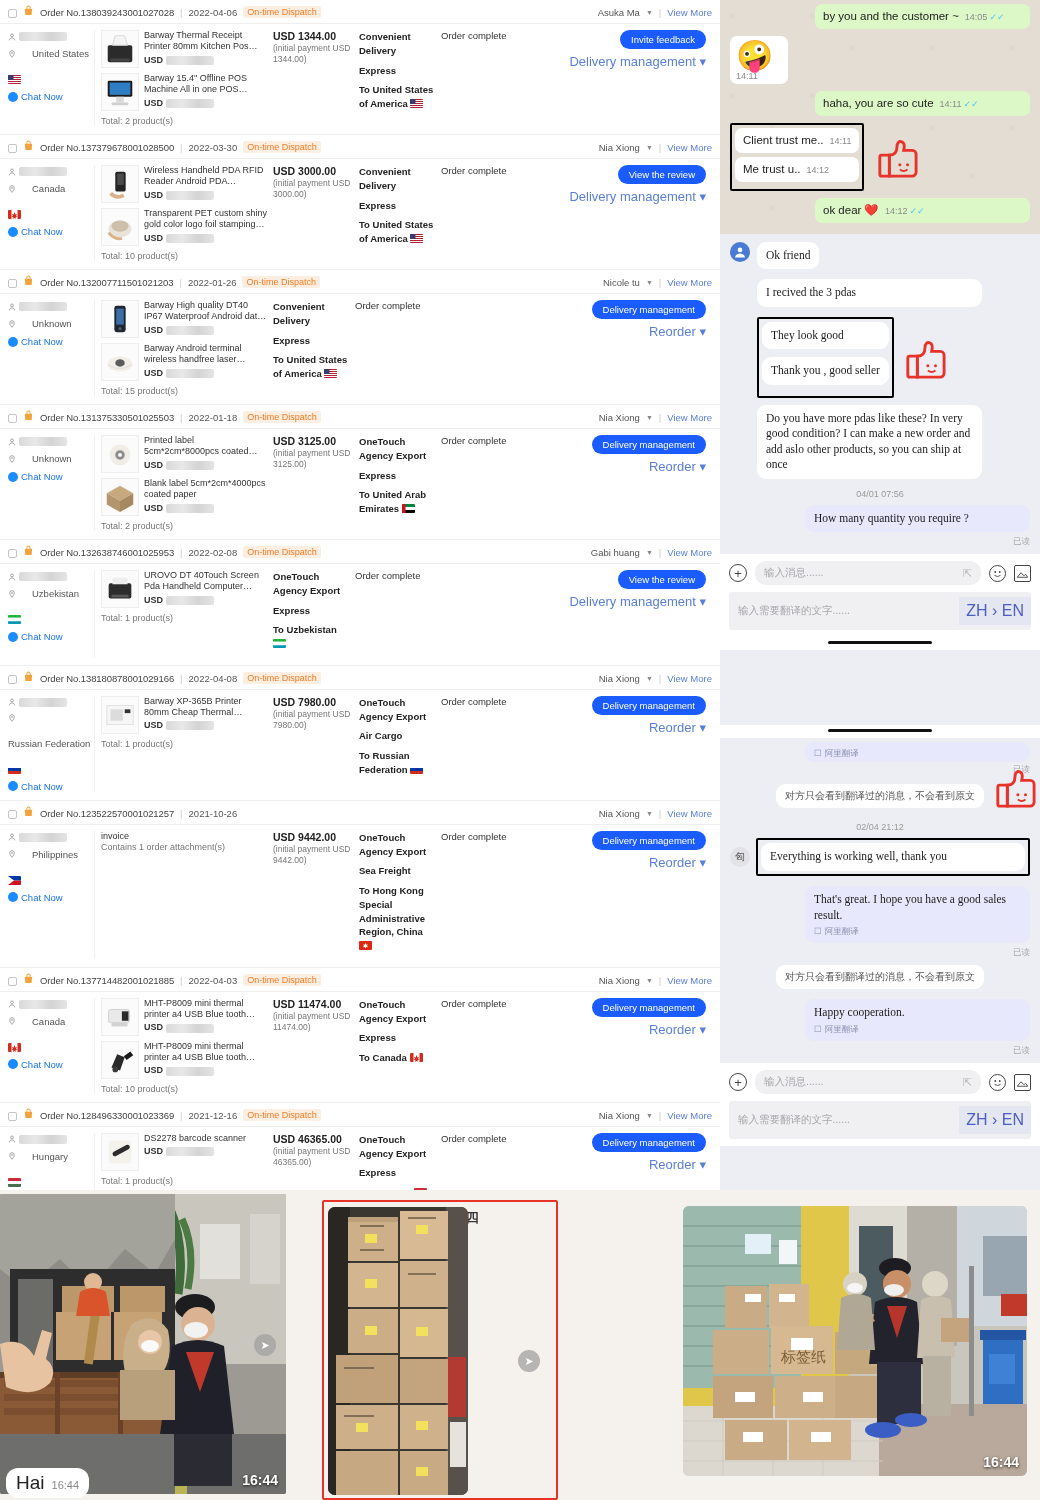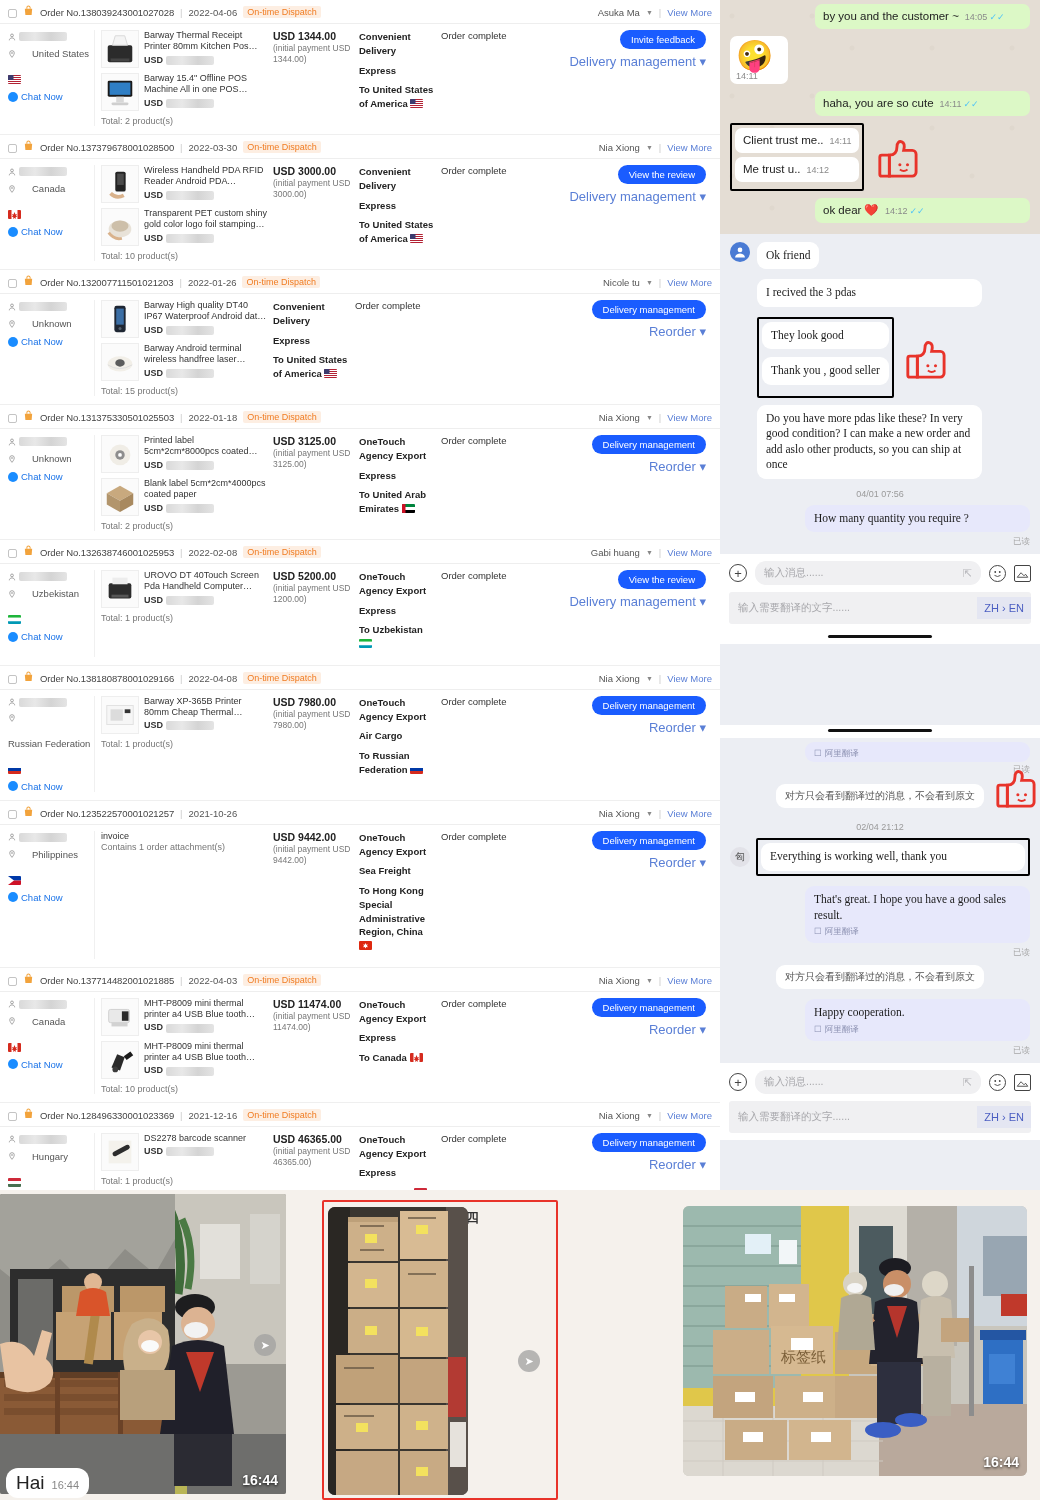--- a/index.html
+++ b/index.html
@@ -135,21 +135,21 @@
   .plus-btn { width:18px;height:18px;border:1.3px solid #444; border-radius:50%;
               display:flex;align-items:center;justify-content:center; font-size:13px; color:#444; line-height:1; flex:0 0 auto;}
   .msg-input { flex:1; background:#f0f0f2; border-radius:11px; padding:5px 9px; font-size:10.5px; color:#a8a8ac;
                display:flex; align-items:center; justify-content:space-between;}
   .expand-ic { color:#b8b8bc; font-size:11px; }
   .face-ic { width:17px;height:17px;border:1.3px solid #444;border-radius:50%; flex:0 0 auto;}
   .pic-ic { width:17px;height:17px;border:1.3px solid #444;border-radius:2px; flex:0 0 auto;}
   .trans-bar { background:#fff; padding:0 9px 7px; }
   .trans-inner { background:#f0f0f2; border-radius:3px; display:flex; align-items:center; justify-content:space-between;
                  padding:5px 0 5px 9px; font-size:10.5px; color:#a8a8ac; }
-  .zh-en { background:#e4e6f2; color:#4b5ec2; font-size:11px; padding:5px 7px; }
+  .zh-en { background:#e4e6f2; color:#4b5ec2; font-size:16px; padding:5px 7px; }
   .home-bar { background:#fff; padding:4px 0 6px; display:flex; justify-content:center;}
   .home-bar i { display:block; width:104px;height:3px;background:#111;border-radius:2px;}
 
   
   .ph { position:absolute; top:0; overflow:hidden; }
   .ph1 { left:0;   width:286px; height:300px; top:4px;}
   .ph2 { left:322px; width:236px; height:310px; top:0; }
   .ph3 { left:683px; width:344px; height:270px; top:16px; }
   .photo-frame { width:100%; height:100%; position:relative; border-radius:2px; overflow:hidden; }
   .time-stamp { position:absolute; right:8px; bottom:6px; color:#fff; font-size:14px;
@@ -630,24 +630,20 @@
               </div>
               <div class="prod-info">
                 <div class="prod-title">UROVO DT 40Touch Screen Pda Handheld Computer Distribution...</div>
                 <div class="prod-price">
                   <span>USD</span>
                   <span class="blur w48"></span>
                 </div>
               </div>
             </div>
             <div class="total-line">Total: 1 product(s)</div>
-          </div>
-          <div class="col-amount">
-            <div class="amt-main">USD 5200.00</div>
-            <div class="amt-sub">(initial payment USD 1200.00)</div>
           </div>
           <div class="col-ship">
             <div class="grp">OneTouch Agency Export</div>
             <div class="grp">Express</div>
             <div class="grp">To Uzbekistan <svg class="flag" viewBox="0 0 26 18">
                 <rect width="26" height="5.5" fill="#1eb53a"></rect>
                 <rect y="5.5" width="26" height="7" fill="#fff"></rect>
                 <rect y="12.5" width="26" height="5.5" fill="#0099b5"></rect>
               </svg></div>
           </div>

